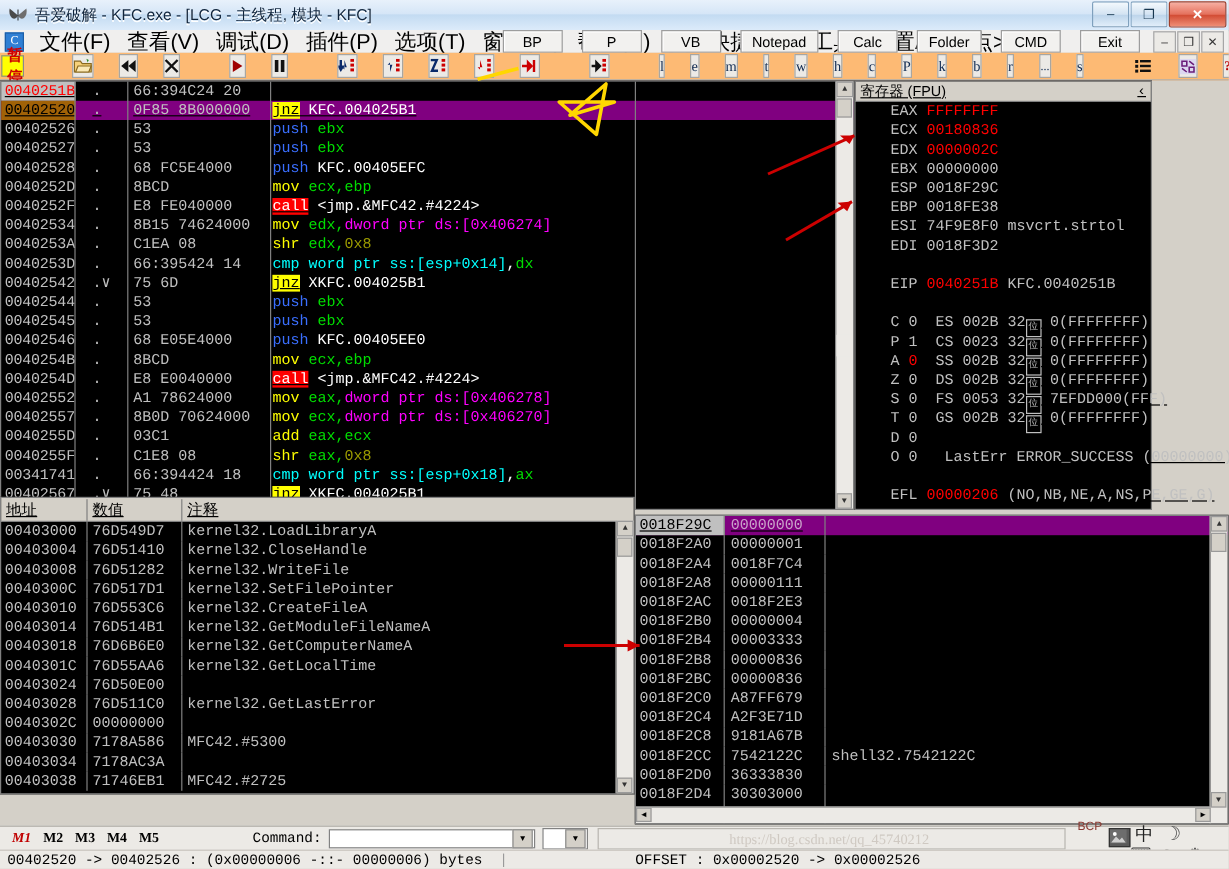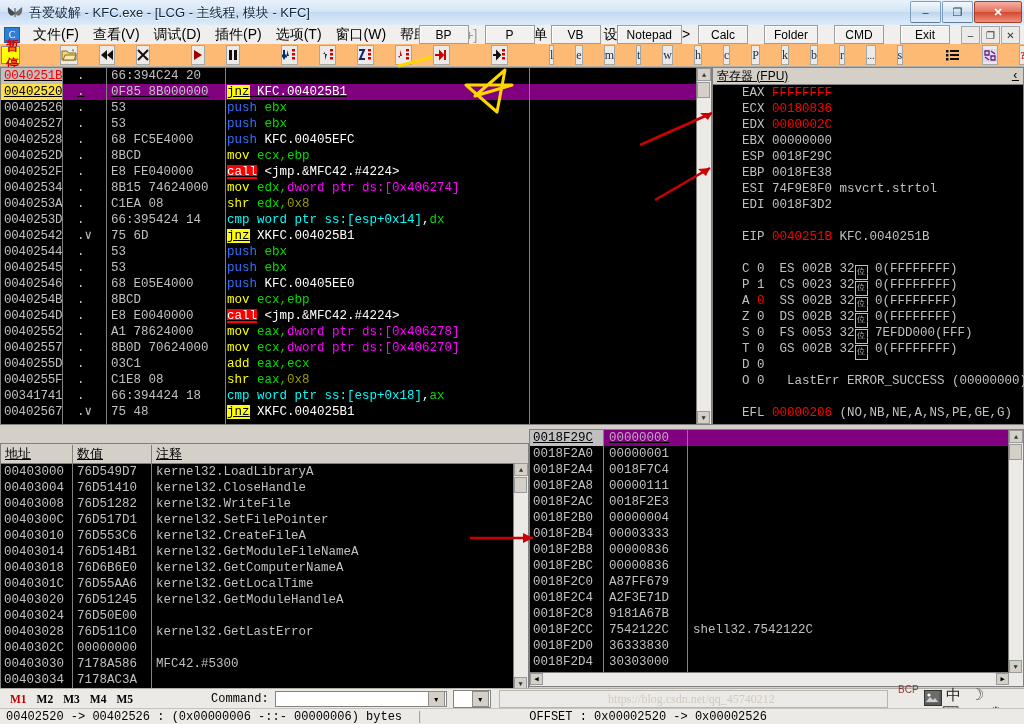--- a/index.html
+++ b/index.html
@@ -43,21 +43,21 @@
   .menubar{
     position:absolute;left:0;top:25px;width:1024px;height:19px;
     background:#f0efee;border-bottom:1px solid #c5c2bc;
     display:flex;align-items:center;
   }
   .mlogo{
     width:14px;height:14px;margin:0 6px 0 4px;background:#2f7fd4;
     border:1px solid #1c5ea6;color:#fff;font-size:10px;line-height:13px;text-align:center;
     font-family:"Liberation Serif",serif;
   }
-  .mi{padding:1px 7px;font-size:14px;color:#000;white-space:nowrap;}
+  .mi{padding:1px 7px;font-size:18px;color:#000;white-space:nowrap;}
   .mi.dim{color:#9a9a9a;}
   .menubar-right{position:absolute;right:58px;top:0px;display:flex;align-items:center;height:19px;}
   .mbtn{
     height:17px;min-width:30px;padding:0 9px;margin-right:16px;
     border:1px solid #9d9d9d;background:#f2f1ef;
     display:flex;align-items:center;justify-content:center;
     font-size:12px;color:#000;box-shadow:inset 1px 1px 0 #fff;
   }
   .mwbtns{position:absolute;right:4px;top:1px;display:flex;}
   .mwb{
@@ -106,47 +106,47 @@
 
   
   #disasm{left:0;top:67px;width:712px;height:358px;}
   .drow{height:16px;line-height:16px;display:flex;font-size:12.5px;white-space:pre;}
   .c-addr{width:62px;padding-left:3px;box-sizing:border-box;color:#c0c0c0;letter-spacing:-0.2px;}
   .c-mark{width:44px;box-sizing:border-box;color:#c0c0c0;text-align:left;padding-left:14px;position:relative;}
   .c-hex{width:118px;box-sizing:border-box;color:#c0c0c0;padding-left:4px;overflow:hidden;}
   .c-asm{flex:1;box-sizing:border-box;padding-left:2px;overflow:hidden;}
   .drow.cur .c-addr{background:#c0c0c0;color:#ff0000;}
   .drow.sel{background:#800080;}
-  .drow.sel .c-addr{background:#fde047;color:#000;}
+  .drow.sel .c-addr{background:#a16207;color:#000;}
   .sepv{position:absolute;top:18px;width:1px;background:#808080;}
   .mnem-jnz{background:#ffff00;color:#000;}
   .mnem-call{background:#ff0000;color:#ffffff;}
   .mnem-mov{color:#ffff00;}
   .mnem-push{color:#3a6fff;}
   .mnem-cmp{color:#00ffff;}
   .mnem-shr,.mnem-add{color:#ffff00;}
   .op-reg{color:#00dd00;}
   .op-cyan{color:#00ffff;}
   .op-mag{color:#ff00ff;}
   .op-white{color:#ffffff;}
   .op-olive{color:#9a9a00;}
 
   
-  #regs{left:712px;top:67px;width:312px;height:358px;}
+  #regs{left:712px;top:67px;width:248px;height:358px;}
   .rhdr{justify-content:space-between;padding:0 4px;}
   .rline{height:16px;line-height:16px;font-size:12.5px;white-space:pre;color:#c0c0c0;padding-left:16px;margin-left:13px;}
   .rv-red{color:#ff0000;}
   .rv-w{color:#c0c0c0;}
   .segbox{
     display:inline-block;width:11px;height:13px;border:1px solid #c0c0c0;
     text-align:center;font-size:8px;line-height:12px;vertical-align:-2px;color:#c0c0c0;
   }
 
   
-  #dump{left:0;top:443px;width:529px;height:248px;}
+  #dump{left:0;top:414px;width:529px;height:248px;}
   .dhdr{display:flex;height:19px;align-items:center;background:#d4d0c8;border-bottom:1px solid #808080;}
   .dhdr .h{font-size:13px;color:#000;padding-left:4px;box-sizing:border-box;}
   .h1{width:72px;border-right:1px solid #808080;}
   .h2{width:79px;border-right:1px solid #808080;}
   .h3{flex:1;}
   .dumprow{height:16px;line-height:16px;display:flex;font-size:12.5px;white-space:pre;color:#c0c0c0;}
   .d1{width:72px;padding-left:3px;box-sizing:border-box;border-right:1px solid #808080;}
   .d2{width:79px;padding-left:4px;box-sizing:border-box;border-right:1px solid #808080;}
   .d3{flex:1;padding-left:4px;box-sizing:border-box;overflow:hidden;}
 
@@ -166,21 +166,21 @@
        display:flex;align-items:center;justify-content:center;font-size:7px;color:#333;}
   .vsb .thumb{position:absolute;left:0;width:13px;height:16px;background:#d4d0c8;border:1px solid #9a9a9a;box-sizing:border-box;}
   .hsb{position:absolute;left:0;bottom:0;height:13px;right:14px;background:#eceae6;border-top:1px solid #808080;}
 
   
   .cmdbar{
     position:absolute;left:0;top:688px;width:1024px;height:20px;
     background:#eceae6;border-top:1px solid #b0ada7;display:flex;align-items:center;
   }
   .mlbl{font-size:11.5px;font-weight:bold;margin-left:10px;color:#000;font-family:"Liberation Serif",serif;}
-  .mlbl.on{color:#c00000;}
+  .mlbl.on{color:#c00000;font-style:italic;}
   .cmdlabel{font-size:12px;margin-left:78px;font-family:"Liberation Mono",monospace;}
   .cmdbox{
     width:172px;height:16px;background:#fff;border:1px solid #828282;
     margin-left:6px;display:flex;align-items:center;box-sizing:border-box;
   }
   .cmbtn{width:15px;height:14px;background:#d4d0c8;border:1px solid #8c8c8c;margin-left:auto;margin-right:1px;
      display:flex;align-items:center;justify-content:center;font-size:7px;}
   .cmdbox2{width:36px;height:16px;background:#fff;border:1px solid #828282;margin-left:6px;display:flex;align-items:center;}
   .cmdinfo{
     flex:1;height:16px;background:#eceae6;border:1px solid #b8b5af;margin-left:8px;margin-right:2px;
@@ -484,21 +484,20 @@
     </div>
     <div id="dump-rows">
         <div class="dumprow"><span class="d1">00403000</span><span class="d2">76D549D7</span><span class="d3">kernel32.LoadLibraryA</span></div>
         <div class="dumprow"><span class="d1">00403004</span><span class="d2">76D51410</span><span class="d3">kernel32.CloseHandle</span></div>
         <div class="dumprow"><span class="d1">00403008</span><span class="d2">76D51282</span><span class="d3">kernel32.WriteFile</span></div>
         <div class="dumprow"><span class="d1">0040300C</span><span class="d2">76D517D1</span><span class="d3">kernel32.SetFilePointer</span></div>
         <div class="dumprow"><span class="d1">00403010</span><span class="d2">76D553C6</span><span class="d3">kernel32.CreateFileA</span></div>
         <div class="dumprow"><span class="d1">00403014</span><span class="d2">76D514B1</span><span class="d3">kernel32.GetModuleFileNameA</span></div>
         <div class="dumprow"><span class="d1">00403018</span><span class="d2">76D6B6E0</span><span class="d3">kernel32.GetComputerNameA</span></div>
         <div class="dumprow"><span class="d1">0040301C</span><span class="d2">76D55AA6</span><span class="d3">kernel32.GetLocalTime</span></div>
-        <div class="dumprow"><span class="d1">00403020</span><span class="d2">76D51245</span><span class="d3">kernel32.GetModuleHandleA</span></div>
         <div class="dumprow"><span class="d1">00403024</span><span class="d2">76D50E00</span></div>
         <div class="dumprow"><span class="d1">00403028</span><span class="d2">76D511C0</span><span class="d3">kernel32.GetLastError</span></div>
         <div class="dumprow"><span class="d1">0040302C</span><span class="d2">00000000</span><span class="d3"></span></div>
         <div class="dumprow"><span class="d1">00403030</span><span class="d2">7178A586</span><span class="d3">MFC42.#5300</span></div>
         <div class="dumprow"><span class="d1">00403034</span><span class="d2">7178AC3A</span></div>
         <div class="dumprow"><span class="d1">00403038</span><span class="d2">71746EB1</span><span class="d3">MFC42.#2725</span></div>
       </div>
     <div class="vsb" style="top:19px;bottom:0;">
       <div class="arw">▲</div>
       <div class="thumb" style="top:14px"></div>

